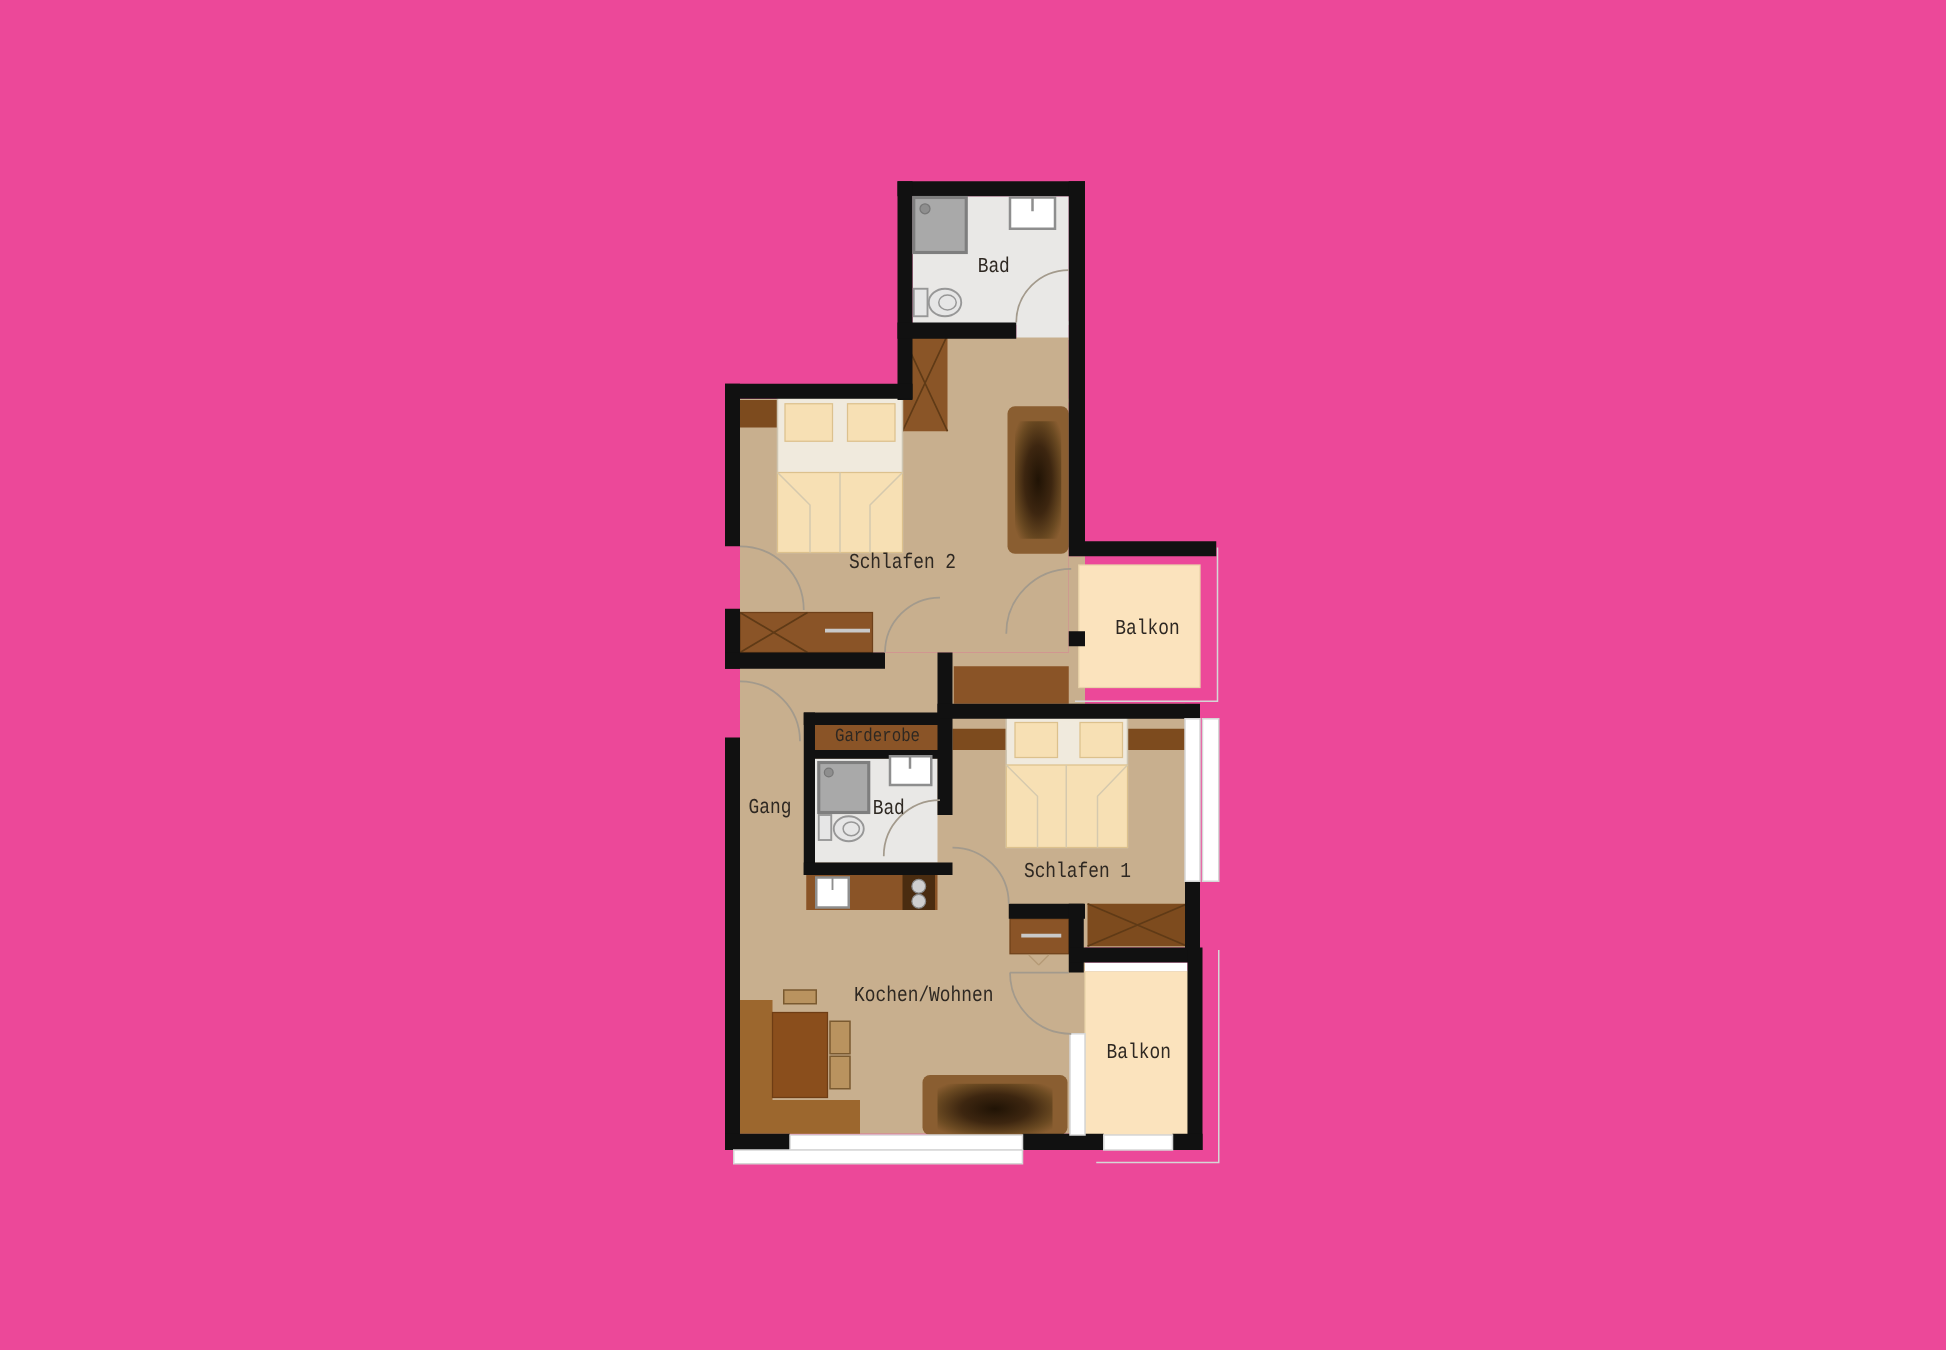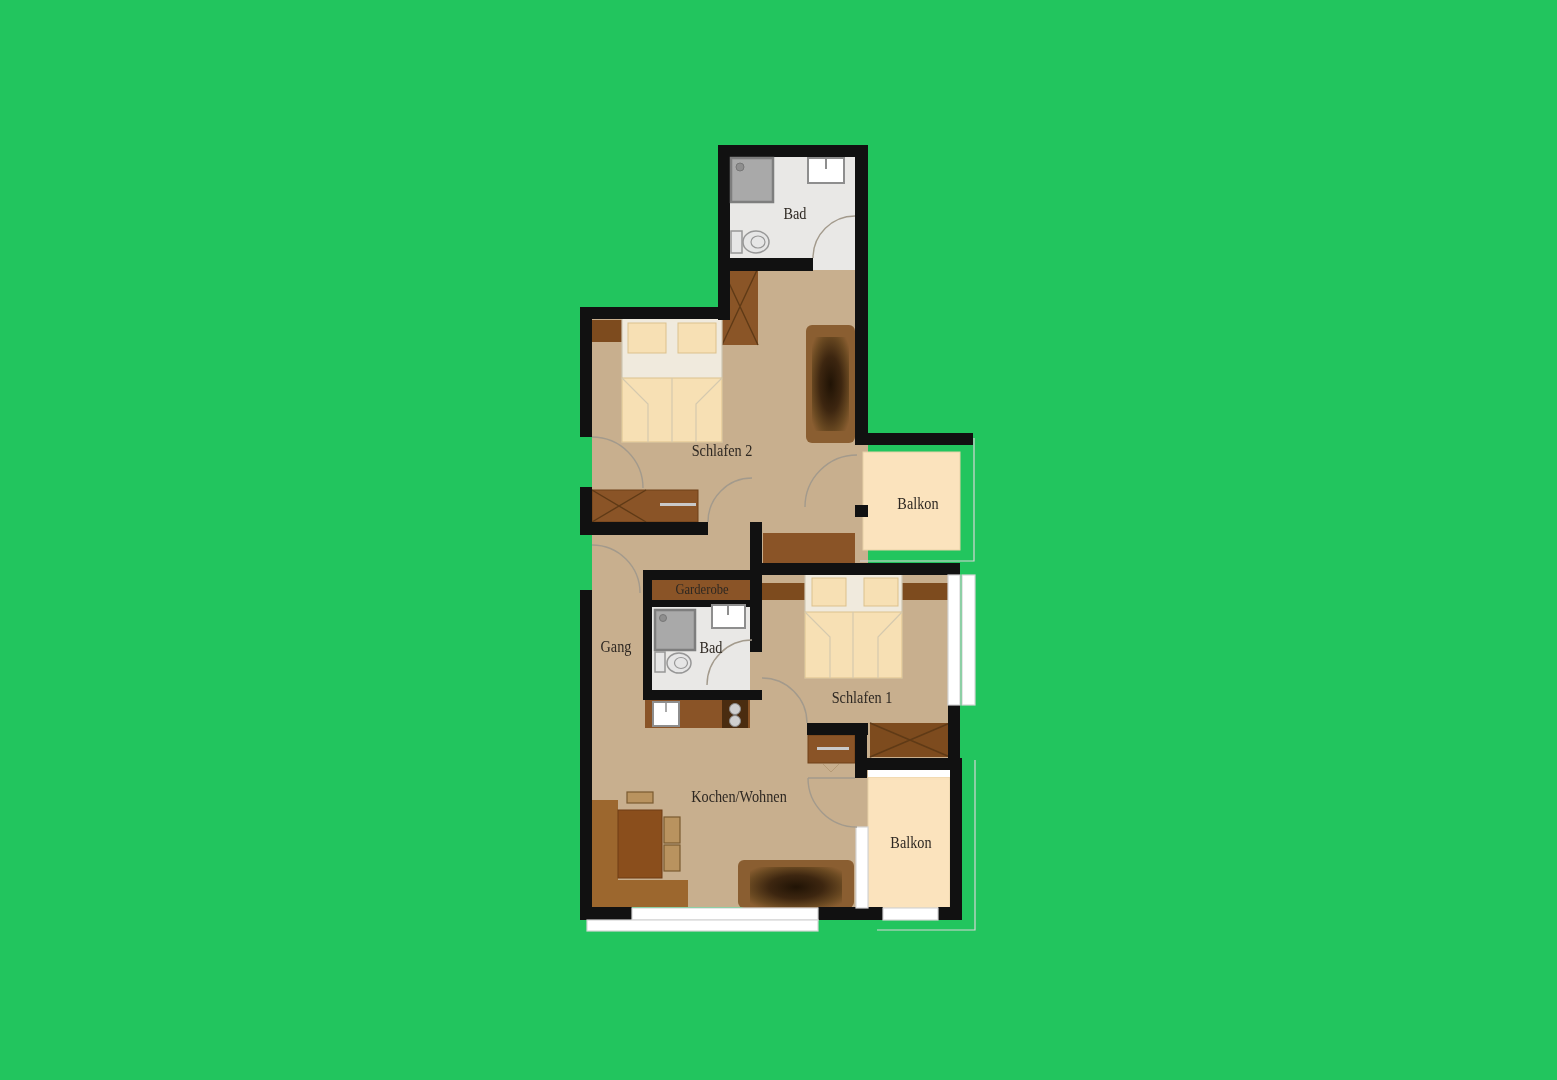--- a/index.html
+++ b/index.html
@@ -1,17 +1,17 @@
 <!DOCTYPE html>
 <html style="--wall: #111111; --floor-tan: #c8af8e; --floor-bath: #e9e8e6; --balcony: #fbe3bd; --furniture: #8a5427; --furniture-dark: #7d4b1e; --bench: #9c672e; --table: #8a4e1c; --sofa: #8a5e31; --bed-base: #f0eadd; --bed-cream: #f7e0b4; --arc: #a39a8c; --frame: #d6d6d6; --text: #2e2822;"><head>
 <meta charset="utf-8">
 <style>
   html,body{margin:0;padding:0;background:#ffffff;}
-  #stage{position:relative;width:1557px;height:1080px;background:#22c55e;overflow:hidden;
-         font-family:Liberation Serif, serif;}
+  #stage{position:relative;width:1557px;height:1080px;background:#ec4899;overflow:hidden;
+         font-family:Liberation Mono, monospace;}
   #plan-svg{position:absolute;left:0;top:0;}
   .room-label{position:absolute;transform:translate(-50%,-50%) scaleX(0.84);
       font-size:17px;color:var(--text,#2e2822);white-space:nowrap;letter-spacing:0px;}
   .room-label.small{font-size:15px;}
   
   .w   {fill:var(--wall,#111);}
   .ft  {fill:var(--floor-tan,#c8af8e);}
   .fb  {fill:var(--floor-bath,#e9e8e6);}
   .bal {fill:var(--balcony,#fbe3bd);stroke:#e8d2a8;stroke-width:1;}
   .fur {fill:var(--furniture,#8a5427);}

